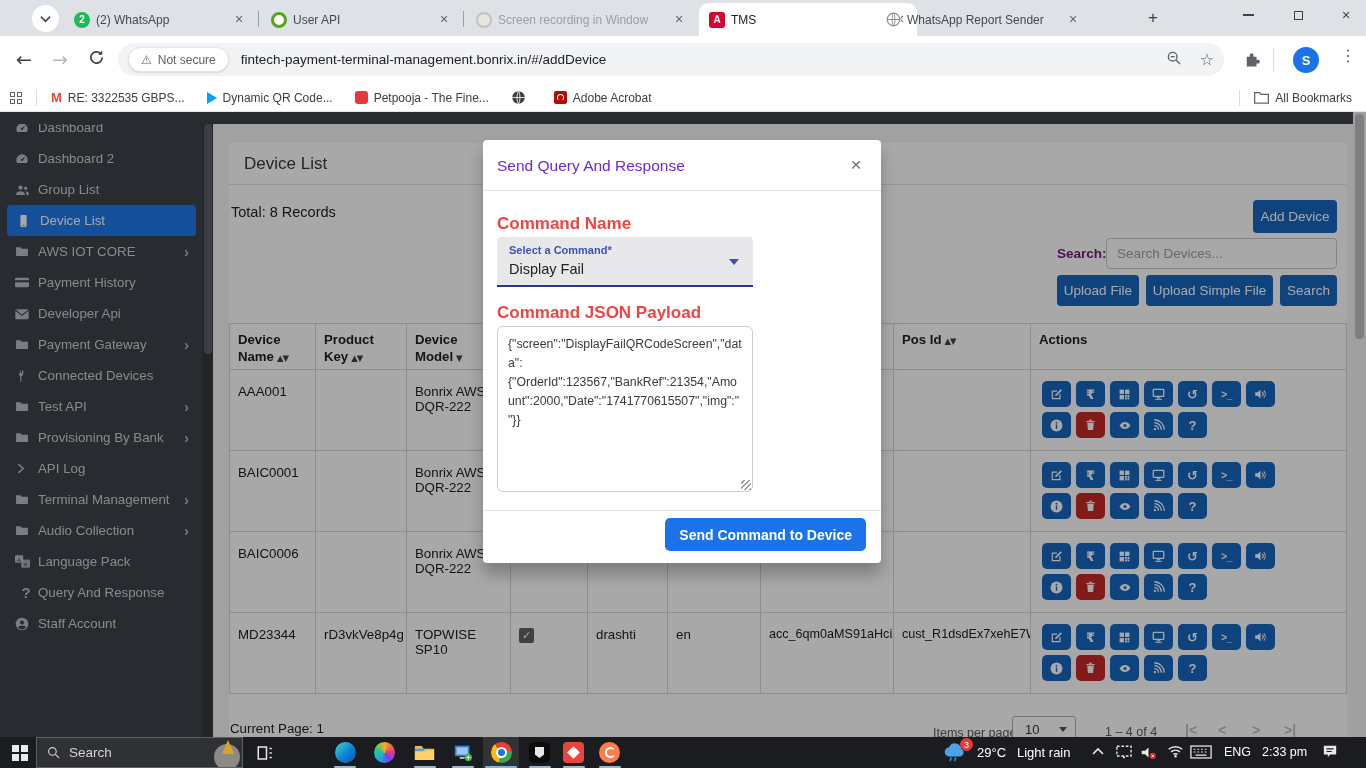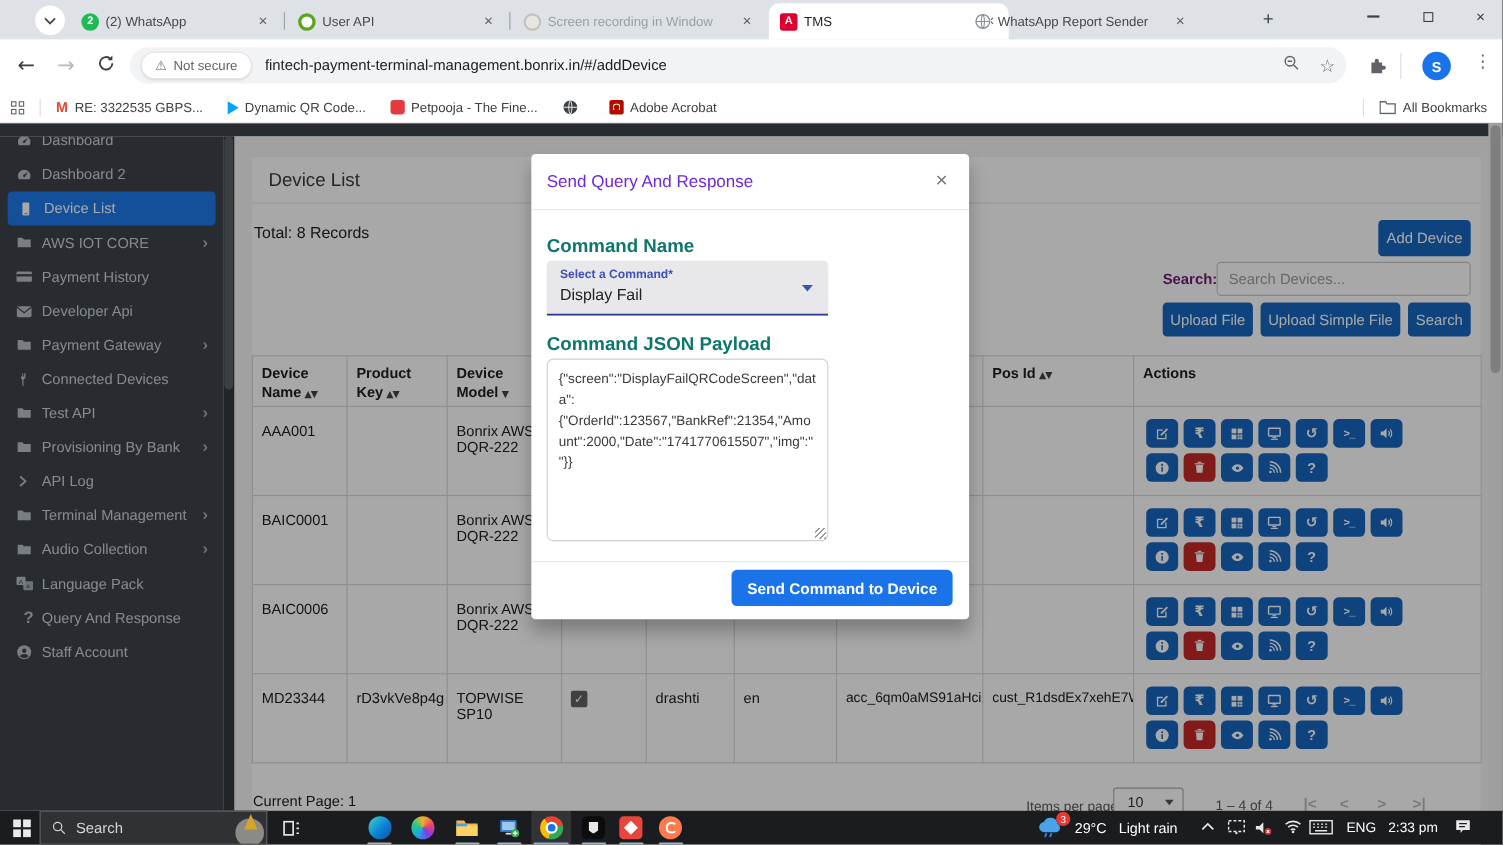--- a/index.html
+++ b/index.html
@@ -68,21 +68,21 @@
 
   .backdrop{left:0;top:112px;width:1366px;height:625px;background:rgba(0,0,0,0.34);z-index:40;}
   .winscroll{left:1353px;top:112px;width:13px;height:625px;background:#f1f1f1;z-index:30;}
   .winthumb{left:1355px;top:114px;width:9px;height:225px;background:#c1c1c1;border-radius:4px;z-index:31;}
 
   
   .modal{left:483px;top:140px;width:398px;height:423px;background:#fff;border-radius:4px;box-shadow:0 11px 15px rgba(0,0,0,.25);z-index:50;}
   .mtitle{left:14px;top:17px;font-size:15.5px;color:#6d28d9;}
   .mclose{right:14px;top:14px;font-size:19px;color:#757575;width:22px;text-align:center;}
   .mhr{left:0;top:50px;width:398px;height:1px;background:#e5e5e5;}
-  .mh2{left:14px;font-size:17px;font-weight:bold;color:#0f766e;}
+  .mh2{left:14px;font-size:17px;font-weight:bold;color:#ef4444;}
   .mselect{left:14px;top:97px;width:256px;height:50px;background:#e8e8eb;border-radius:4px 4px 0 0;border-bottom:2px solid #283593;}
   .mslabel{left:12px;top:7px;font-size:11px;color:#3f51b5;font-weight:bold;}
   .msval{left:12px;top:24px;font-size:14.5px;color:#212121;}
   .msarrow{right:14px;top:22px;width:0;height:0;border-left:5px solid transparent;border-right:5px solid transparent;border-top:6px solid #3f51b5;}
   .mtext{left:14px;top:186px;width:256px;height:166px;border:1px solid #d0d0d0;border-radius:6px;padding:8px 10px;font-size:12.3px;line-height:1.55;color:#3a3a3a;resize:none;font-family:"Liberation Sans",sans-serif;}
   .mresize{left:258px;top:340px;width:10px;height:10px;background:
      repeating-linear-gradient(135deg,transparent 0 2px,#999 2px 3.5px);}
   .mhr2{left:0;top:370px;width:398px;height:1px;background:#e5e5e5;}
   .msend{right:15px;top:378px;height:33px;padding:0 14px;background:#1a73e8;font-weight:bold;font-size:14px;border-radius:5px;}
 
@@ -253,20 +253,31 @@
         </span>
       <span>Dashboard</span>
     </div>
     <div class="sitem">
       <span class="sicon">
           <svg width="16" height="16" viewBox="0 0 24 24" fill="currentColor">
             <path d="M12 5a8.5 8.5 0 00-8.5 8.5c0 1.6.4 3.1 1.2 4.4h14.6c.8-1.3 1.2-2.8 1.2-4.4A8.5 8.5 0 0012 5zm1.2 9.4a1.6 1.6 0 11-2.3-2.2l6.1-4.1-3.8 6.3z"></path>
           </svg>
         </span>
       <span>Dashboard 2</span>
+    </div>
+    <div class="sitem">
+      <span class="sicon">
+          <svg width="17" height="16" viewBox="0 0 24 24" fill="currentColor">
+            <circle cx="9" cy="8.5" r="3.2"></circle>
+            <circle cx="16.8" cy="9.2" r="2.5"></circle>
+            <path d="M2.5 18.5c0-3 3.2-4.6 6.5-4.6s6.5 1.6 6.5 4.6v1h-13z"></path>
+            <path d="M16.8 14c2.4.2 4.7 1.5 4.7 4v1.5h-3.6z"></path>
+          </svg>
+        </span>
+      <span>Group List</span>
     </div>
     <div class="sitem active">
       <span class="sicon">
           <svg width="15" height="16" viewBox="0 0 24 24" fill="currentColor">
             <rect x="7" y="2.5" width="10" height="19" rx="2"></rect>
             <rect x="10" y="18" width="4" height="1.6" fill="rgba(0,0,0,.45)"></rect>
           </svg>
         </span>
       <span>Device List</span>
     </div>

